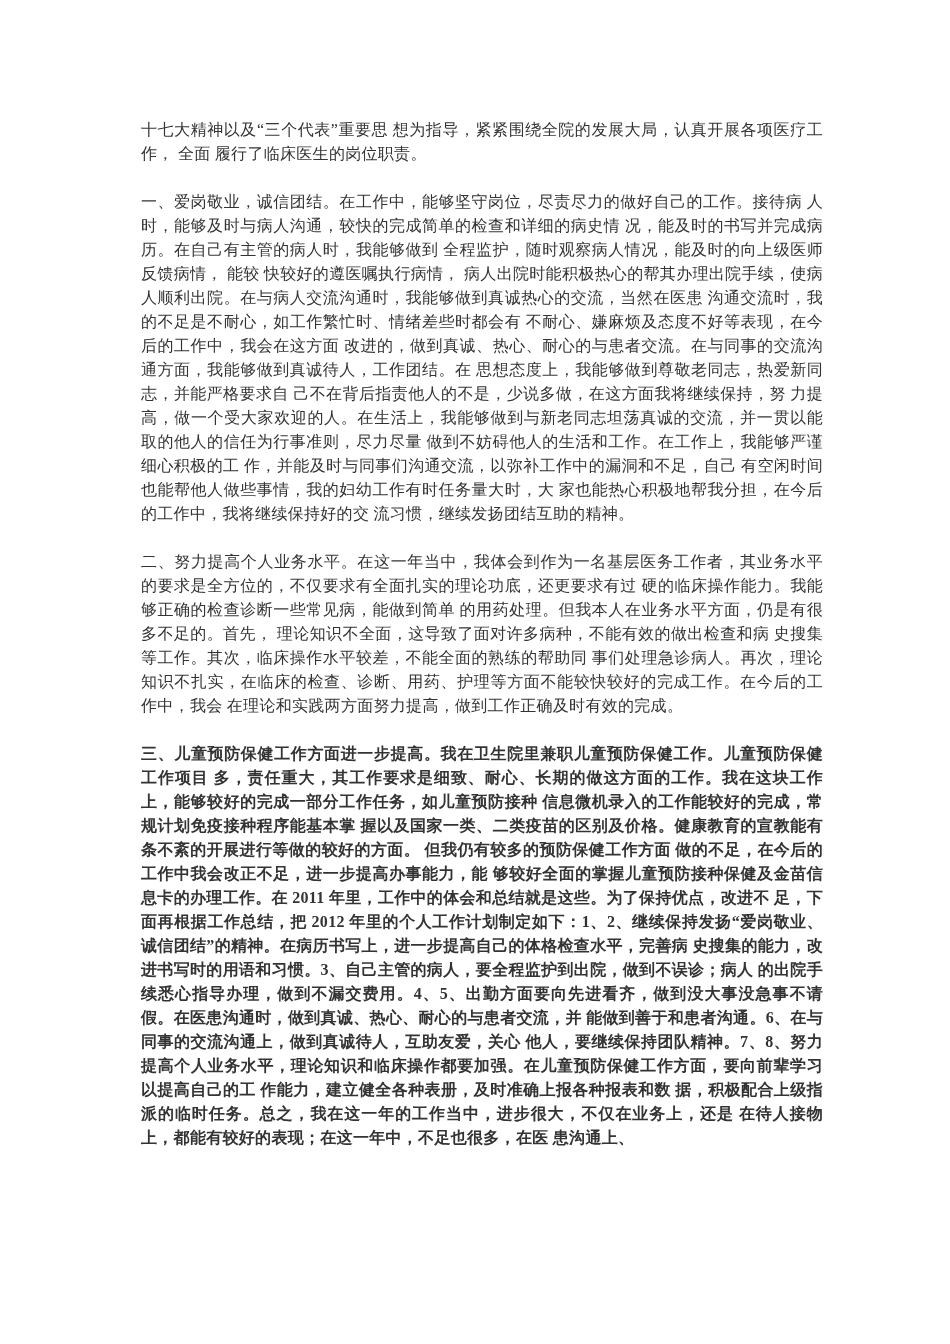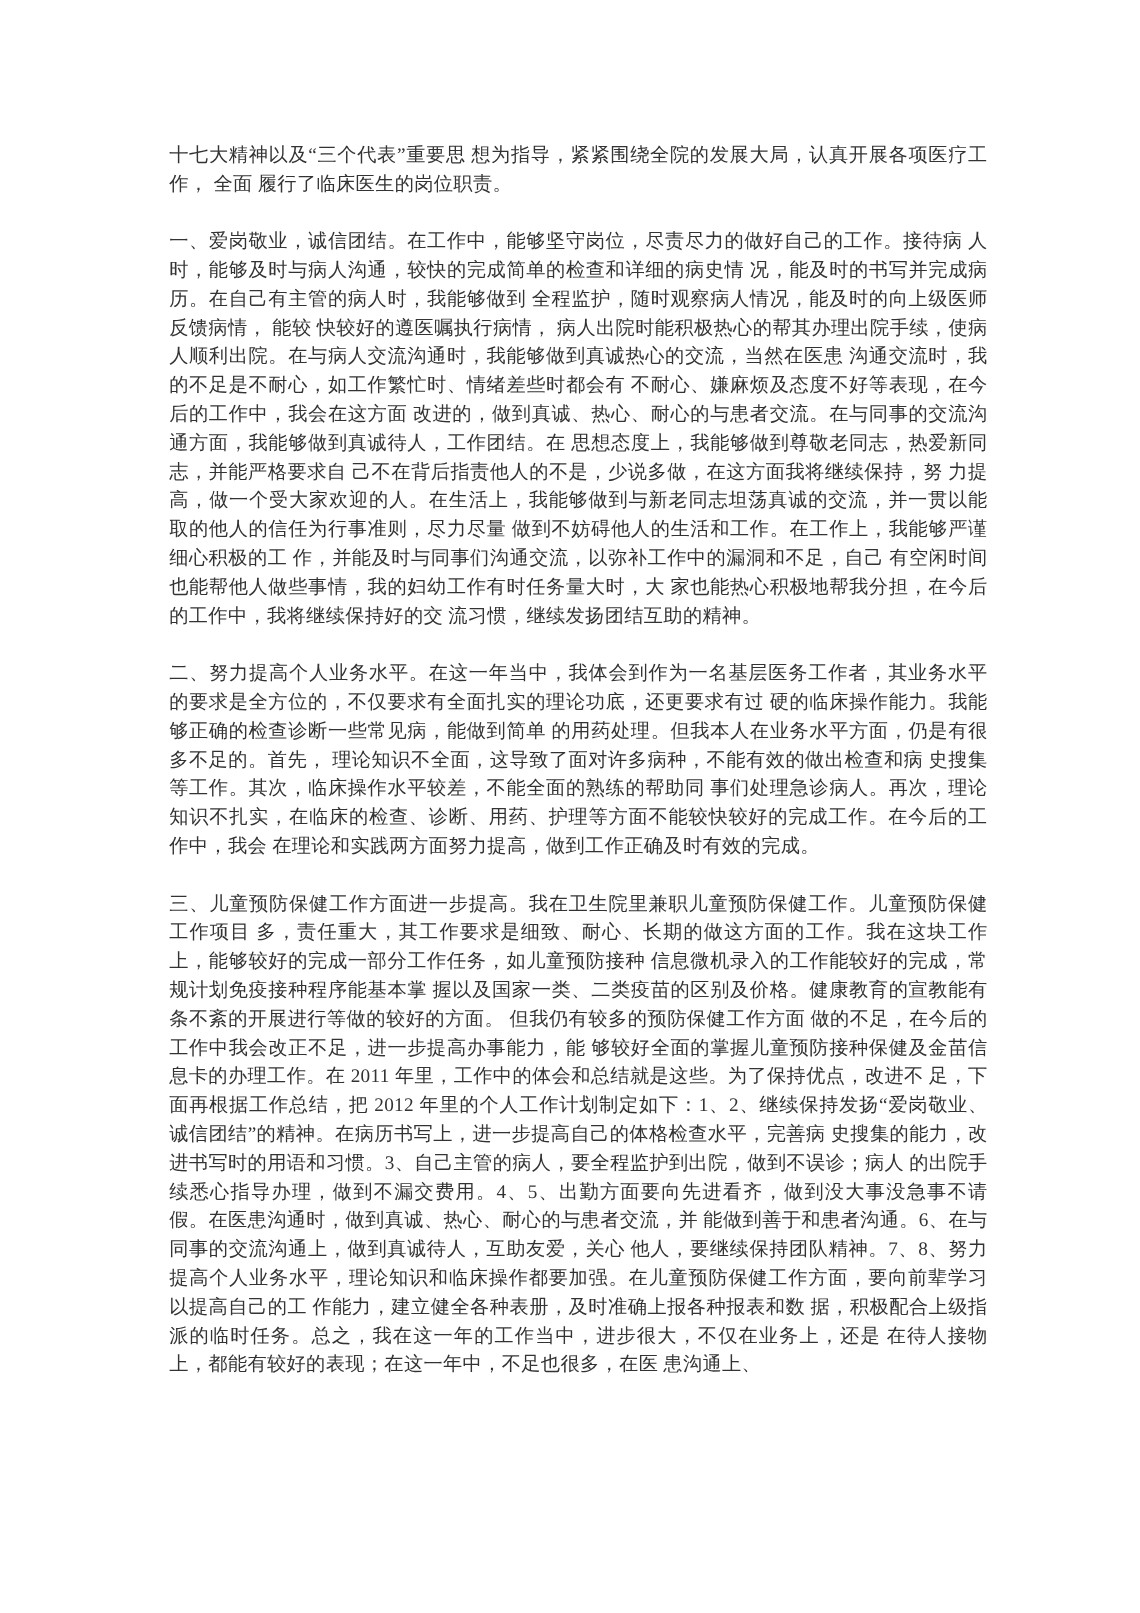--- a/index.html
+++ b/index.html
@@ -32,20 +32,21 @@
     font-size: 16px;
     line-height: 24px;
     color: #333333;
     text-align: justify;
     text-justify: inter-ideograph;
     word-break: break-all;
     letter-spacing: 0.3px;
   }
   .para:last-child {
     margin-bottom: 0;
+    font-weight: bold;
   }
 </style>
 </head>
 <body>
 
 <div class="page">
   <div class="content">
     <p class="para">十七大精神以及“三个代表”重要思 想为指导，紧紧围绕全院的发展大局，认真开展各项医疗工作， 全面 履行了临床医生的岗位职责。</p>
     <p class="para">一、爱岗敬业，诚信团结。在工作中，能够坚守岗位，尽责尽力的做好自己的工作。接待病 人时，能够及时与病人沟通，较快的完成简单的检查和详细的病史情 况，能及时的书写并完成病历。在自己有主管的病人时，我能够做到 全程监护，随时观察病人情况，能及时的向上级医师反馈病情， 能较 快较好的遵医嘱执行病情， 病人出院时能积极热心的帮其办理出院手续，使病人顺利出院。在与病人交流沟通时，我能够做到真诚热心的交流，当然在医患 沟通交流时，我的不足是不耐心，如工作繁忙时、情绪差些时都会有 不耐心、嫌麻烦及态度不好等表现，在今后的工作中，我会在这方面 改进的，做到真诚、热心、耐心的与患者交流。在与同事的交流沟通方面，我能够做到真诚待人，工作团结。在 思想态度上，我能够做到尊敬老同志，热爱新同志，并能严格要求自 己不在背后指责他人的不是，少说多做，在这方面我将继续保持，努 力提高，做一个受大家欢迎的人。在生活上，我能够做到与新老同志坦荡真诚的交流，并一贯以能取的他人的信任为行事准则，尽力尽量 做到不妨碍他人的生活和工作。在工作上，我能够严谨细心积极的工 作，并能及时与同事们沟通交流，以弥补工作中的漏洞和不足，自己 有空闲时间也能帮他人做些事情，我的妇幼工作有时任务量大时，大 家也能热心积极地帮我分担，在今后的工作中，我将继续保持好的交 流习惯，继续发扬团结互助的精神。</p>
     <p class="para">二、努力提高个人业务水平。在这一年当中，我体会到作为一名基层医务工作者，其业务水平 的要求是全方位的，不仅要求有全面扎实的理论功底，还更要求有过 硬的临床操作能力。我能够正确的检查诊断一些常见病，能做到简单 的用药处理。但我本人在业务水平方面，仍是有很多不足的。首先， 理论知识不全面，这导致了面对许多病种，不能有效的做出检查和病 史搜集等工作。其次，临床操作水平较差，不能全面的熟练的帮助同 事们处理急诊病人。再次，理论知识不扎实，在临床的检查、诊断、用药、护理等方面不能较快较好的完成工作。在今后的工作中，我会 在理论和实践两方面努力提高，做到工作正确及时有效的完成。</p>

